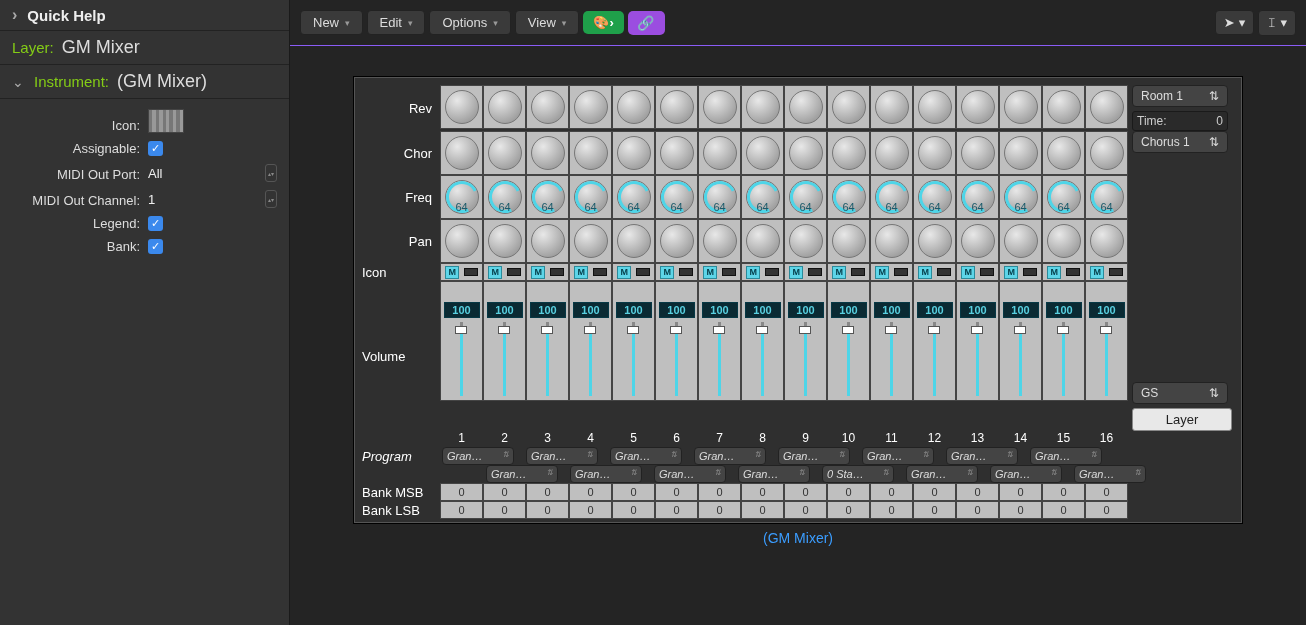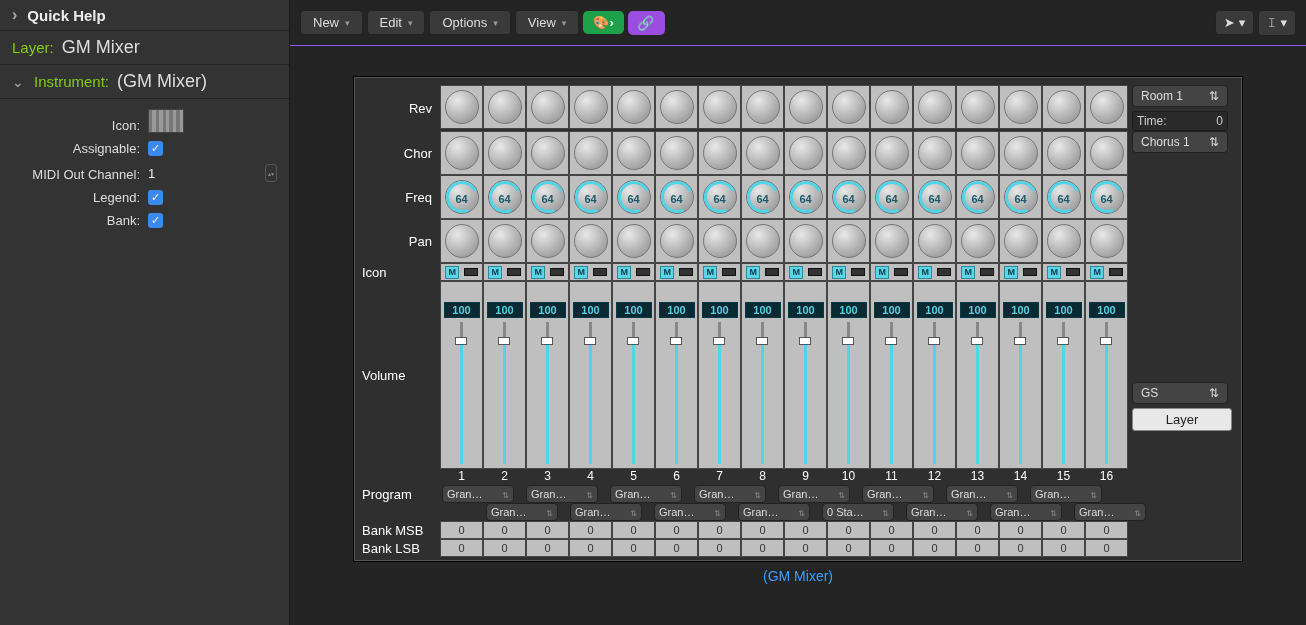--- a/index.html
+++ b/index.html
@@ -34,43 +34,43 @@
 
 .canvas-wrap { flex: 1; display: flex; justify-content: center; padding: 30px 10px 10px 10px; overflow: auto; }
 .mixer-frame { background: #2f2f2f; border: 1px solid #000; box-shadow: 0 0 0 1px #555 inset; padding: 2px; position: relative; }
 .mixer { background: #2f2f2f; padding: 6px 6px 2px 6px; display: grid; grid-template-columns: 78px repeat(16, 43px) 106px; gap: 0; position: relative; }
 .row-label { color: #fff; font-size: 13px; font-weight: 500; display: flex; align-items: center; justify-content: flex-end; padding-right: 8px; }
 .row-label.left { justify-content: flex-start; padding-left: 0; }
 .cell { border: 1px solid #444; background: #bbb; display: flex; align-items: center; justify-content: center; position: relative; }
 .knob-cell { height: 44px; background:#bfbfbf; }
 .knob { width: 34px; height: 34px; border-radius: 50%; background: radial-gradient(circle at 35% 30%, #e8e8e8, #aaa 65%, #888); border: 1px solid #777; position: relative; }
 .knob.freq::before { content:""; position:absolute; inset:0; border-radius:50%; border:3px solid transparent; border-top-color:#4ed5e8; border-left-color:#4ed5e8; border-bottom-color:#4ed5e8; transform: rotate(20deg); }
-.knob-val { position: absolute; bottom: 13px; left: 50%; transform: translateX(-50%); font-size: 11px; color: #1a5a6a; font-weight: 700; }
+.knob-val { position: absolute; bottom: 5px; left: 50%; transform: translateX(-50%); font-size: 11px; color: #1a5a6a; font-weight: 400; }
 .mute-row { height: 18px; }
 .mute-cell { background: #bfbfbf; border:1px solid #444; display:flex; align-items:center; justify-content:space-around; padding:0 2px; }
 .mbtn { width:14px; height:13px; background:#5dd5e8; border:1px solid #2a8a9a; color:#06404d; font-size:9px; font-weight:bold; display:inline-flex; align-items:center; justify-content:center; }
 .led { width:14px; height:8px; background:#333; border:1px solid #111; }
-.vol-cell { height: 188px; background:#bfbfbf; border:1px solid #444; position:relative; display:flex; flex-direction:column; align-items:center; }
+.vol-cell { height: 120px; background:#bfbfbf; border:1px solid #444; position:relative; display:flex; flex-direction:column; align-items:center; }
 .vol-disp { width: 36px; height: 16px; background:#0a2a33; color:#58d0e0; font-size:11px; text-align:center; border:1px solid #063845; margin-top: 20px; font-weight:600; line-height:14px; }
 .vol-track { width: 3px; flex:1; background:#888; margin: 4px 0; position:relative; }
 .vol-fill { position:absolute; bottom:0; left:0; right:0; background:#4ed5e8; height:85%; }
 .fader { position:absolute; width:12px; height:8px; background:#fff; border:1px solid #555; left:-5px; bottom:84%; }
 .ch-num { height:16px; background:transparent; border:none; color:#fff; font-size:12px; text-align:center; }
-.prog-sel { background:#444; color:#ddd; border:1px solid #222; border-radius:4px; font-size:11px; padding:2px 4px; width:72px; display:flex; justify-content:space-between; align-items:flex-end; }
+.prog-sel { background:#444; color:#ddd; border:1px solid #222; border-radius:4px; font-size:11px; padding:2px 4px; width:72px; display:flex; justify-content:space-between; align-items:flex-start; }
 .prog-sel .dd { font-size:8px; color:#888; }
 .bank-cell { height:18px; background:#bfbfbf; border:1px solid #444; color:#333; font-size:11px; display:flex; align-items:center; justify-content:center; }
 
 .side-controls { display:flex; flex-direction:column; gap:4px; padding-left:4px; }
 .side-sel { background:#444; color:#ddd; border:1px solid #222; border-radius:4px; padding:3px 8px; font-size:12px; display:flex; justify-content:space-between; align-items:center; width:96px; }
 .time-row { display:flex; gap:6px; font-size:12px; color:#ccc; align-items:center; padding:2px 4px; background:#2a2a2a; border:1px solid #1a1a1a; border-radius:3px; width:96px; justify-content:space-between;}
 .reset-btn { background:#e8e8e8; color:#222; border:1px solid #888; border-radius:3px; padding:3px 0; font-size:13px; text-align:center; width:100px; }
 
 .mixer-caption { color:#3b9dff; font-size:14px; text-align:center; padding:6px 0 2px 0; }
 
-.prog-row { grid-column: 1 / -1; display:flex; align-items:center; gap:0; }
+.prog-row { grid-column: 1 / -1; display:flex; align-items:center; gap:0;font-style:italic; }
 .prog-row .row-label { width:78px; }
 .prog-container { display:flex; gap:12px; padding-left:2px; flex-wrap:nowrap; }
 .prog-container.offset { padding-left: 46px; }
 
 .bank-grid { grid-column: 2 / span 16; display:grid; grid-template-columns: repeat(16,43px); }
 .channels-row { grid-column: 2 / span 16; display:grid; grid-template-columns: repeat(16,43px); }
 </style>
 </head>
 <body>
 
@@ -92,20 +92,27 @@
     <div class="form-row">
       <div class="fl">Icon:</div>
       <div class="fv">
           <div class="icon-mixer"></div>
         </div>
     </div>
     <div class="form-row">
       <div class="fl">Assignable:</div>
       <div class="fv">
           <span class="checkbox">✓</span>
+        </div>
+    </div>
+    <div class="form-row">
+      <div class="fl">MIDI Out Port:</div>
+      <div class="fv">
+          <span class="select-val">All</span>
+          <span class="stepper">▴▾</span>
         </div>
     </div>
     <div class="form-row">
       <div class="fl">MIDI Out Channel:</div>
       <div class="fv">
           <span class="select-val">1</span>
           <span class="stepper">▴▾</span>
         </div>
     </div>
     <div class="form-row">

